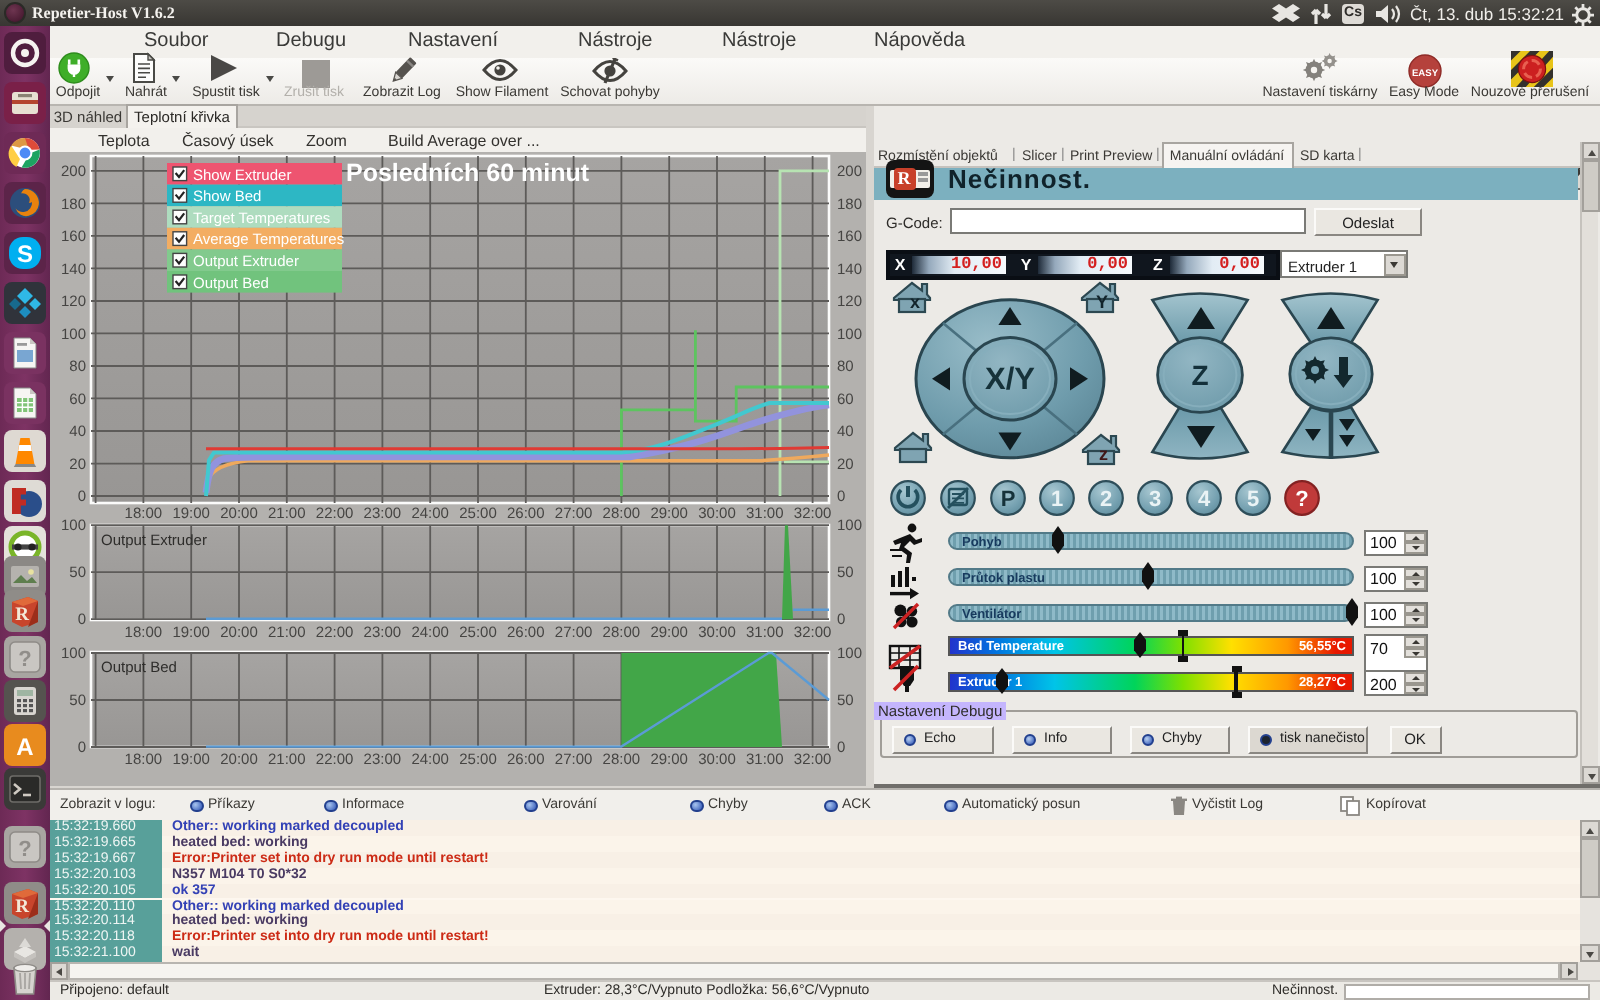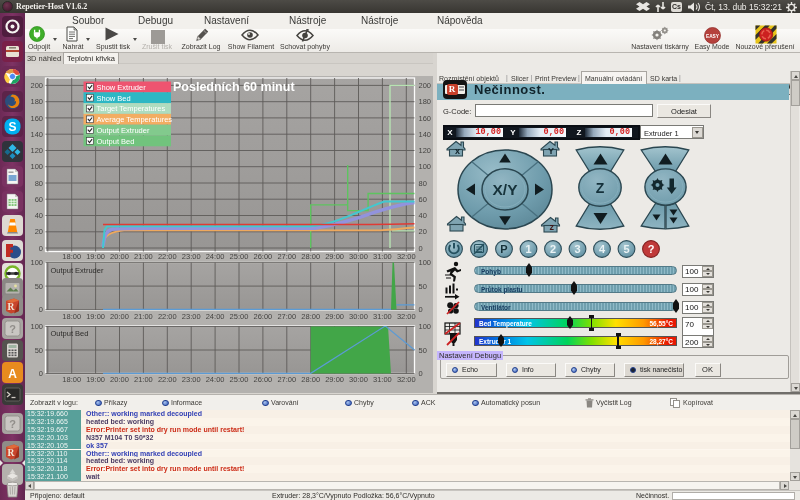--- a/index.html
+++ b/index.html
@@ -253,20 +253,26 @@
 <circle cx="11" cy="9.5" r="6.8" fill="#cc2020"></circle>
         <circle cx="11" cy="9.5" r="6.8" fill="none" stroke="#7a1010" stroke-width="0.6"></circle>
 <circle cx="11" cy="9.5" r="4.2" fill="none" stroke="#e86050" stroke-width="1.5" stroke-dasharray="4.5 2"></circle>
       </svg>
       <div class="abs tlbl" style="left:709px;top:14px;width:62px;">Nouzové přerušení</div>
     </div>
     <style>.tlbl{font-size:7px;color:#3a3834;text-align:center;white-space:nowrap;}</style>
 <div class="abs" style="left:25px;top:53px;width:408px;height:11px;background:#d6d3ce;border-bottom:1px solid #c9c6c1;">
  <div class="abs" style="left:0px;top:0px;width:38px;height:11px;color:#3a3834;font-size:7.5px;text-align:center;line-height:11px;background:#d6d3ce;white-space:nowrap;">3D náhled</div>
  <div class="abs" style="left:38px;top:-1px;width:56px;height:12px;background:#f4f2ee;border:1px solid #a8a5a0;border-bottom:none;color:#2a2825;font-size:7.5px;text-align:center;line-height:12px;white-space:nowrap;">Teplotní křivka</div>
+</div>
+<div class="abs" style="left:25px;top:64px;width:408px;height:12px;background:#f2f0ec;color:#33312e;font-size:8px;">
+ <span class="abs" style="left:24px;top:2px;">Teplota</span>
+ <span class="abs" style="left:66px;top:2px;">Časový úsek</span>
+ <span class="abs" style="left:128px;top:2px;">Zoom</span>
+ <span class="abs" style="left:169px;top:2px;">Build Average over ...</span>
 </div>
 <svg class="abs" style="left:25px;top:76px;" width="412" height="317" viewBox="25 76 412 317" font-family="Liberation Sans">
       <rect x="25" y="76" width="412" height="317" fill="#b3b1ae"></rect>
       <defs>
         <linearGradient id="pg" x1="0" y1="0" x2="0" y2="1">
           <stop offset="0" stop-color="#a6a4a2"></stop>
           <stop offset="1" stop-color="#989694"></stop>
         </linearGradient>
       </defs>
       <rect x="45.5" y="78" width="369" height="173.5" fill="url(#pg)" stroke="#fbfbfa" stroke-width="1.3"></rect>

